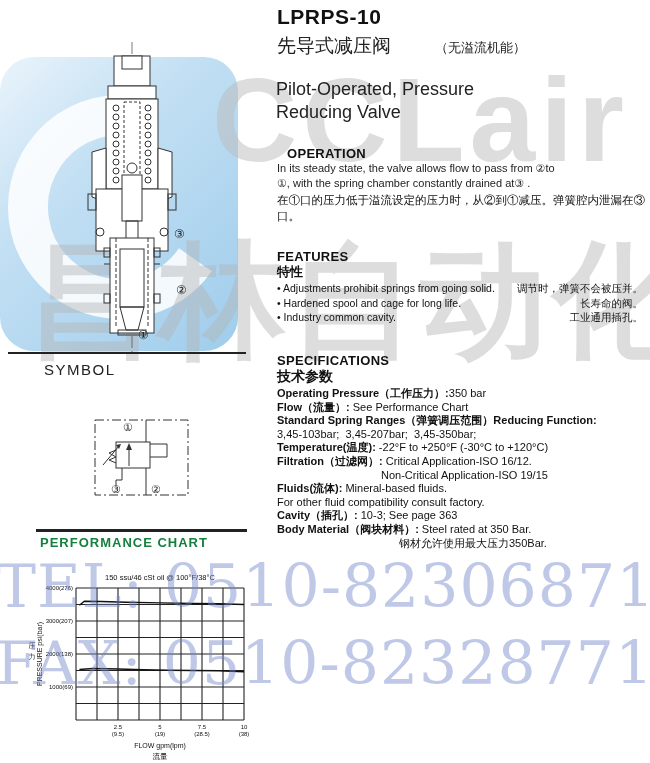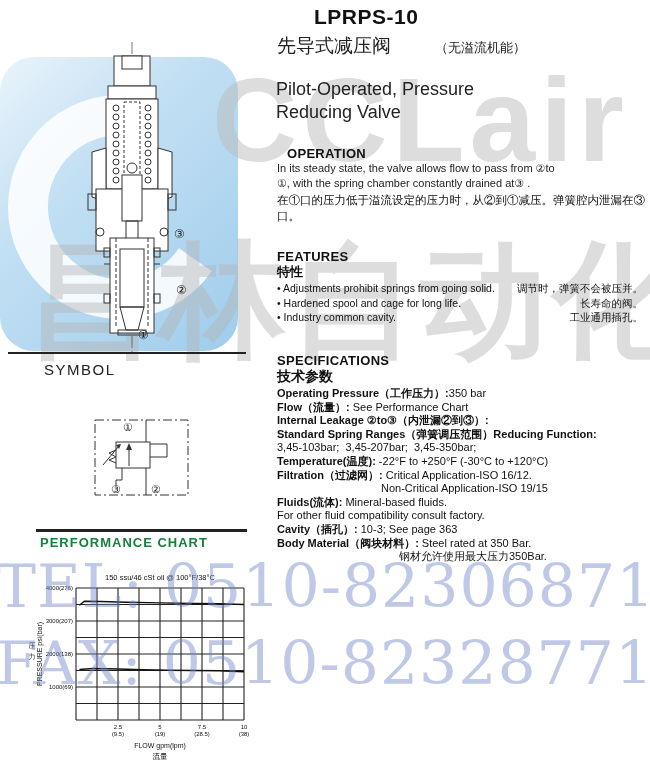--- a/index.html
+++ b/index.html
@@ -24,21 +24,21 @@
   .rule-symbol{left:8px;top:352px;width:238px;height:2px;}
   .rule-chart{left:36px;top:529px;width:211px;height:2.5px;}
   .symbol-heading{position:absolute;left:44px;top:361px;z-index:2;font-size:15px;
                   letter-spacing:1.5px;color:#222;}
   .symbol-svg{position:absolute;left:88px;top:412px;z-index:2;}
   .chart-heading{position:absolute;left:40px;top:535px;z-index:2;font-size:13px;
                  font-weight:bold;letter-spacing:1px;color:#15803d;}
   .chart-svg{position:absolute;left:26px;top:568px;z-index:2;}
   
   .abs{position:absolute;z-index:2;}
-  .model{left:277px;top:5px;font-size:21px;font-weight:bold;letter-spacing:0.5px;margin-left:37px;}
+  .model{left:277px;top:5px;font-size:21px;font-weight:bold;letter-spacing:0.5px;}
   .cn-title{left:277px;top:33px;font-size:19px;color:#222;}
   .cn-title .paren{font-size:13px;padding-left:44px;}
   .en-title{left:276px;top:78px;font-size:18px;line-height:23px;color:#222;}
   .h{font-weight:bold;font-size:13px;letter-spacing:0.3px;color:#111;}
   .op-head{left:287px;top:146px;}
   .op-en{left:277px;top:161px;font-size:11px;line-height:15px;color:#222;width:368px;}
   .op-cn{left:277px;top:192px;font-size:11.5px;line-height:16px;color:#111;width:368px;}
   .feat-head{left:277px;top:249px;}
   .feat-cn{left:277px;top:263px;font-size:13px;font-weight:bold;}
   .bullets{left:277px;top:281px;width:366px;font-size:10.5px;line-height:14.5px;color:#111;}
@@ -219,21 +219,20 @@
         <span>• Industry common cavity.</span>
         <span>工业通用插孔。</span>
       </div>
   </div>
 
   <div class="abs h spec-head">SPECIFICATIONS</div>
   <div class="abs spec-cn">技术参数</div>
   <div class="abs specs">
     <div class="spec-line"><b>Operating Pressure（工作压力）:</b><span>350 bar</span></div>
     <div class="spec-line"><b>Flow（流量）:</b><span> See Performance Chart</span></div>
-    <div class="spec-line"><b>Internal Leakage ②to③（内泄漏②到③）:</b><span></span></div>
     <div class="spec-line"><b>Standard Spring Ranges（弹簧调压范围）Reducing Function:</b><span></span></div>
     <div class="spec-line"><b></b><span>3,45-103bar;  3,45-207bar;  3,45-350bar;</span></div>
     <div class="spec-line"><b>Temperature(温度):</b><span> -22°F to +250°F (-30°C to +120°C)</span></div>
     <div class="spec-line"><b>Filtration（过滤网）:</b><span> Critical Application-ISO 16/12.</span></div>
     <div class="spec-line ind-a"><b></b><span>Non-Critical Application-ISO 19/15</span></div>
     <div class="spec-line"><b>Fluids(流体):</b><span> Mineral-based fluids.</span></div>
     <div class="spec-line"><b></b><span>For other fluid compatibility consult factory.</span></div>
     <div class="spec-line"><b>Cavity（插孔）:</b><span> 10-3; See page 363</span></div>
     <div class="spec-line"><b>Body Material（阀块材料）:</b><span> Steel rated at 350 Bar.</span></div>
     <div class="spec-line ind-b"><b></b><span>钢材允许使用最大压力350Bar.</span></div>

